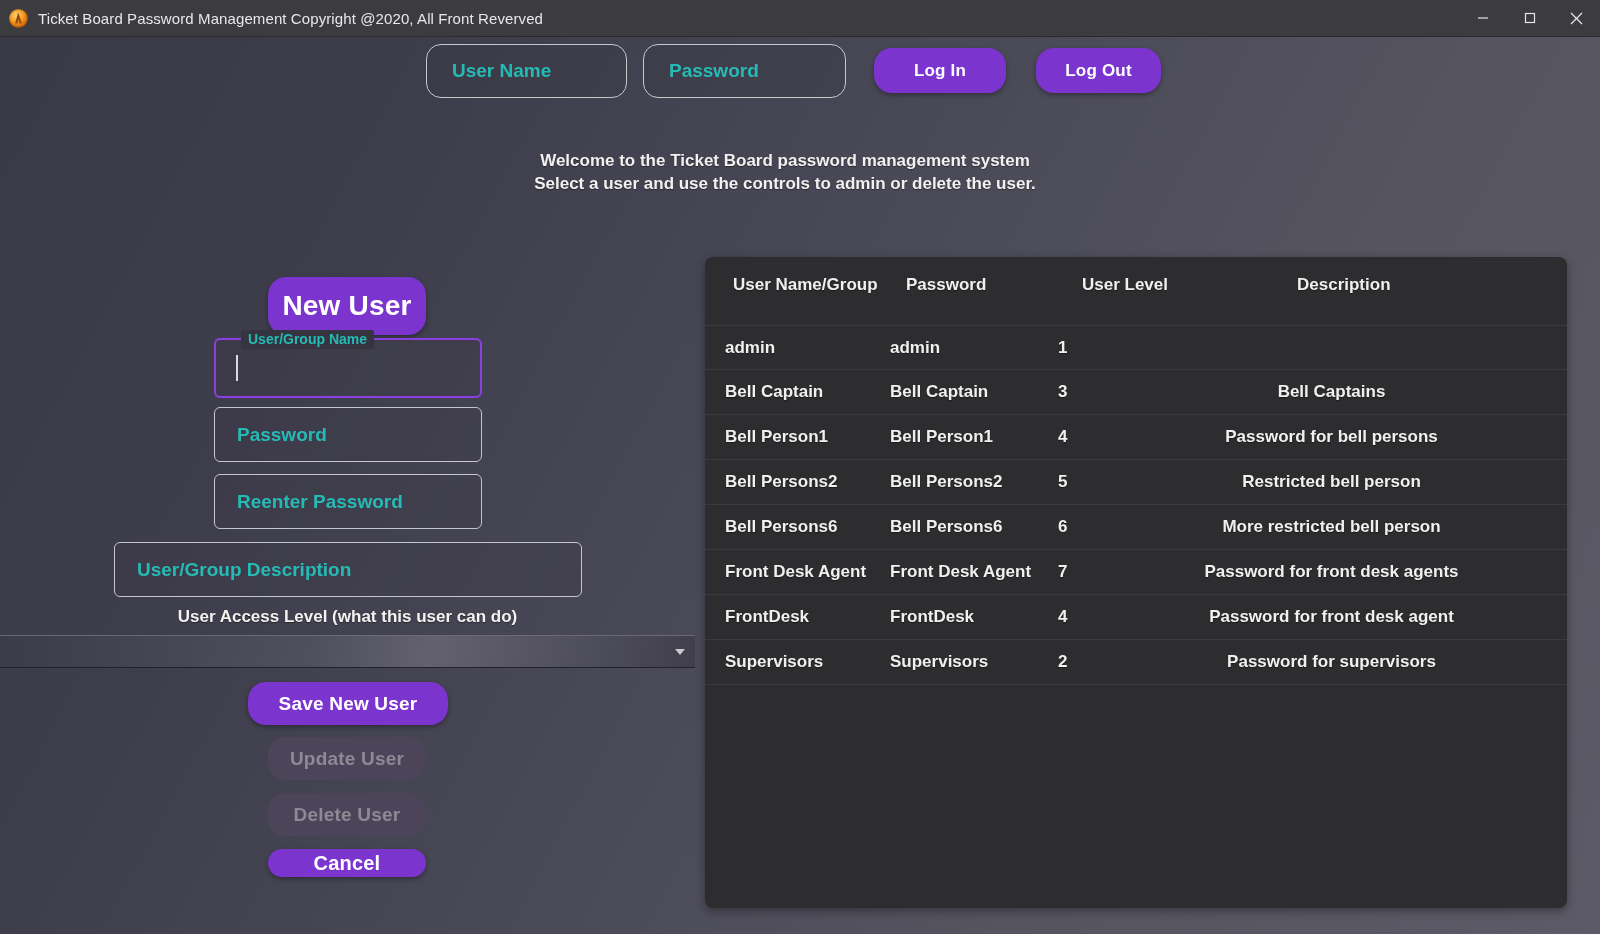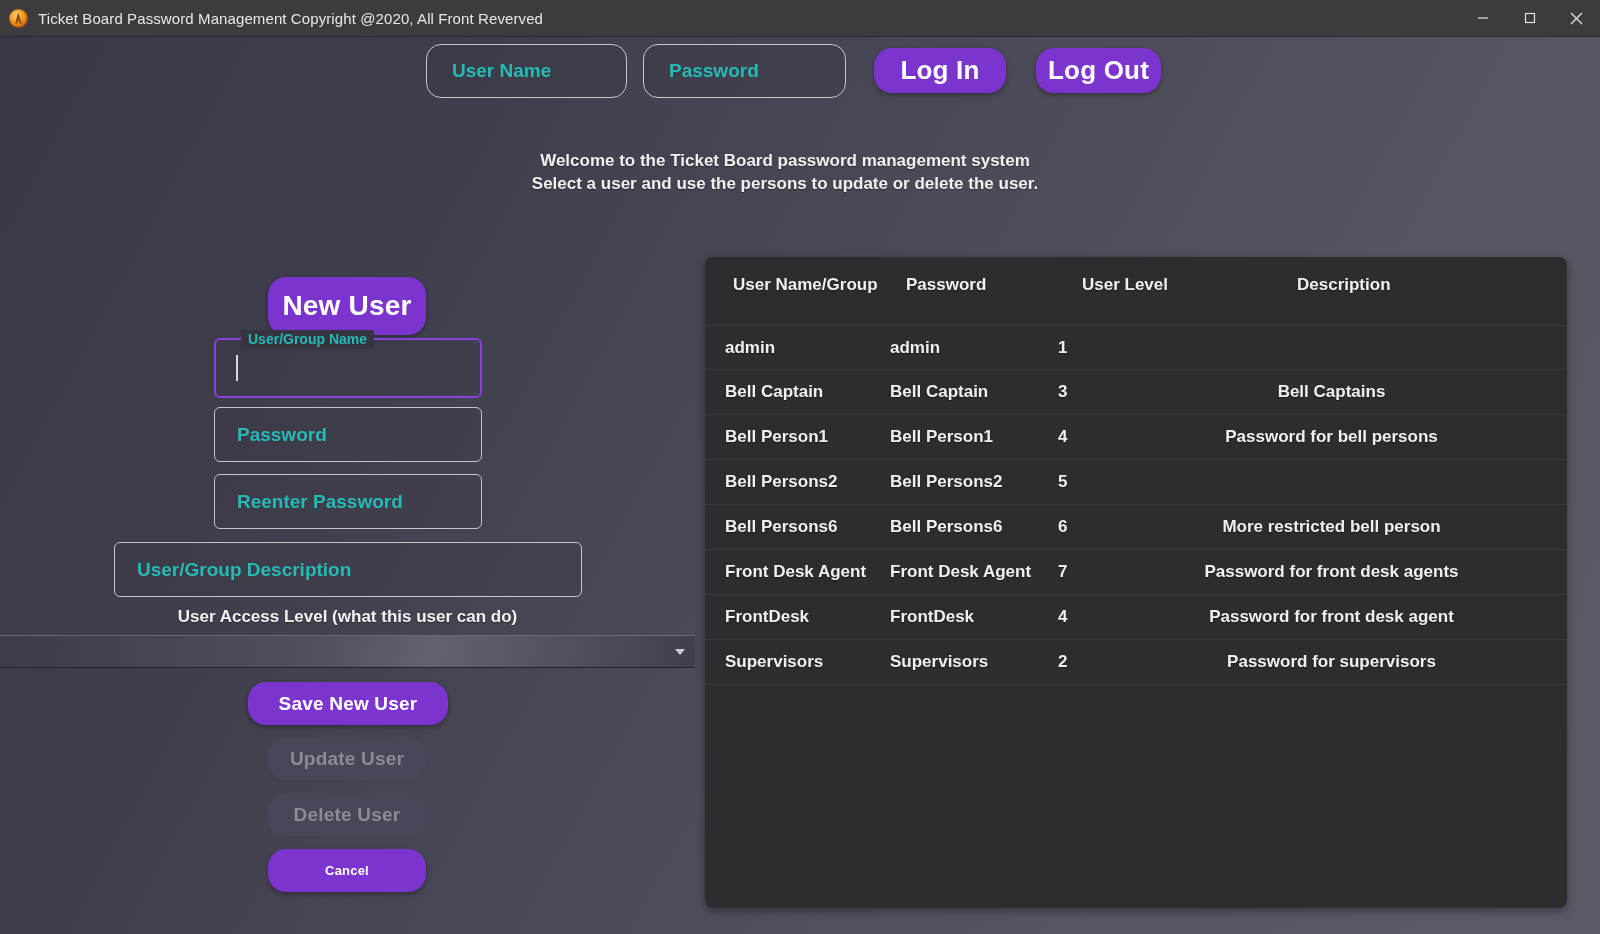--- a/index.html
+++ b/index.html
@@ -94,21 +94,21 @@
   #f-username { left: 426px; top: 7px; width: 201px; }
   #f-password { left: 643px; top: 7px; width: 203px; }
 
   .pbtn {
     position: absolute;
     border: none;
     border-radius: 18px;
     background: #7b35ce;
     color: #ffffff;
     font-family: "Liberation Sans", sans-serif;
-    font-size: 26px;
+    font-size: 17px;
     font-weight: bold;
     box-shadow: 0 2px 5px rgba(0,0,0,.35);
     cursor: pointer;
     letter-spacing: .2px;
   }
   #btn-login  { left: 874px;  top: 11px; width: 132px; height: 45px; }
   #btn-logout { left: 1036px; top: 11px; width: 125px; height: 45px; }
 
   #welcome {
     position: absolute;
@@ -199,21 +199,21 @@
     border-top: 6px solid #c9c9d0;
   }
   #access-select .val {
     flex: 1;
     color: #e7e7ec;
     font-size: 15px;
     padding-left: 12px;
   }
 
   #btn-save   { left: 248px; top: 645px; width: 200px; height: 43px; font-size: 19px; }
-  #btn-cancel { left: 268px; top: 812px; width: 158px; height: 43px; font-size: 13px; }
+  #btn-cancel { left: 268px; top: 812px; width: 158px; height: 28px; font-size: 20px; }
 
   .pbtn.disabled {
     background: #4c4458;
     color: #8c8a95;
     box-shadow: none;
     cursor: default;
   }
   #btn-update { left: 268px; top: 700px; width: 158px; height: 43px; font-size: 19px; }
   #btn-delete { left: 268px; top: 756px; width: 158px; height: 43px; font-size: 19px; }
 
@@ -299,21 +299,21 @@
     <span class="ph">User Name</span>
   </div>
   <div class="login-field" id="f-password">
     <span class="ph">Password</span>
   </div>
   <button class="pbtn" id="btn-login">Log In</button>
   <button class="pbtn" id="btn-logout">Log Out</button>
 
   <div id="welcome">
     <div>Welcome to the Ticket Board password management system</div>
-    <div>Select a user and use the persons to update or delete the user.</div>
+    <div>Select a user and use the controls to admin or delete the user.</div>
   </div>
 
   <button class="pbtn" id="btn-newuser">New User</button>
 
   <div class="form-box" id="fb-name">
     <span class="caret"></span>
   </div>
   <div id="fb-name-label">User/Group Name</div>
 
   <div class="form-box" id="fb-pass">
@@ -363,20 +363,21 @@
         <div class="trow">
           <div class="cell c-name">Bell Person1</div>
           <div class="cell c-pass">Bell Person1</div>
           <div class="cell c-level">4</div>
           <div class="cell c-desc">Password for bell persons</div>
         </div>
         <div class="trow">
           <div class="cell c-name">Bell Persons2</div>
           <div class="cell c-pass">Bell Persons2</div>
           <div class="cell c-level">5</div>
+          <div class="cell c-desc">Restricted bell person</div>
         </div>
         <div class="trow">
           <div class="cell c-name">Bell Persons6</div>
           <div class="cell c-pass">Bell Persons6</div>
           <div class="cell c-level">6</div>
           <div class="cell c-desc">More restricted bell person</div>
         </div>
         <div class="trow">
           <div class="cell c-name">Front Desk Agent</div>
           <div class="cell c-pass">Front Desk Agent</div>

